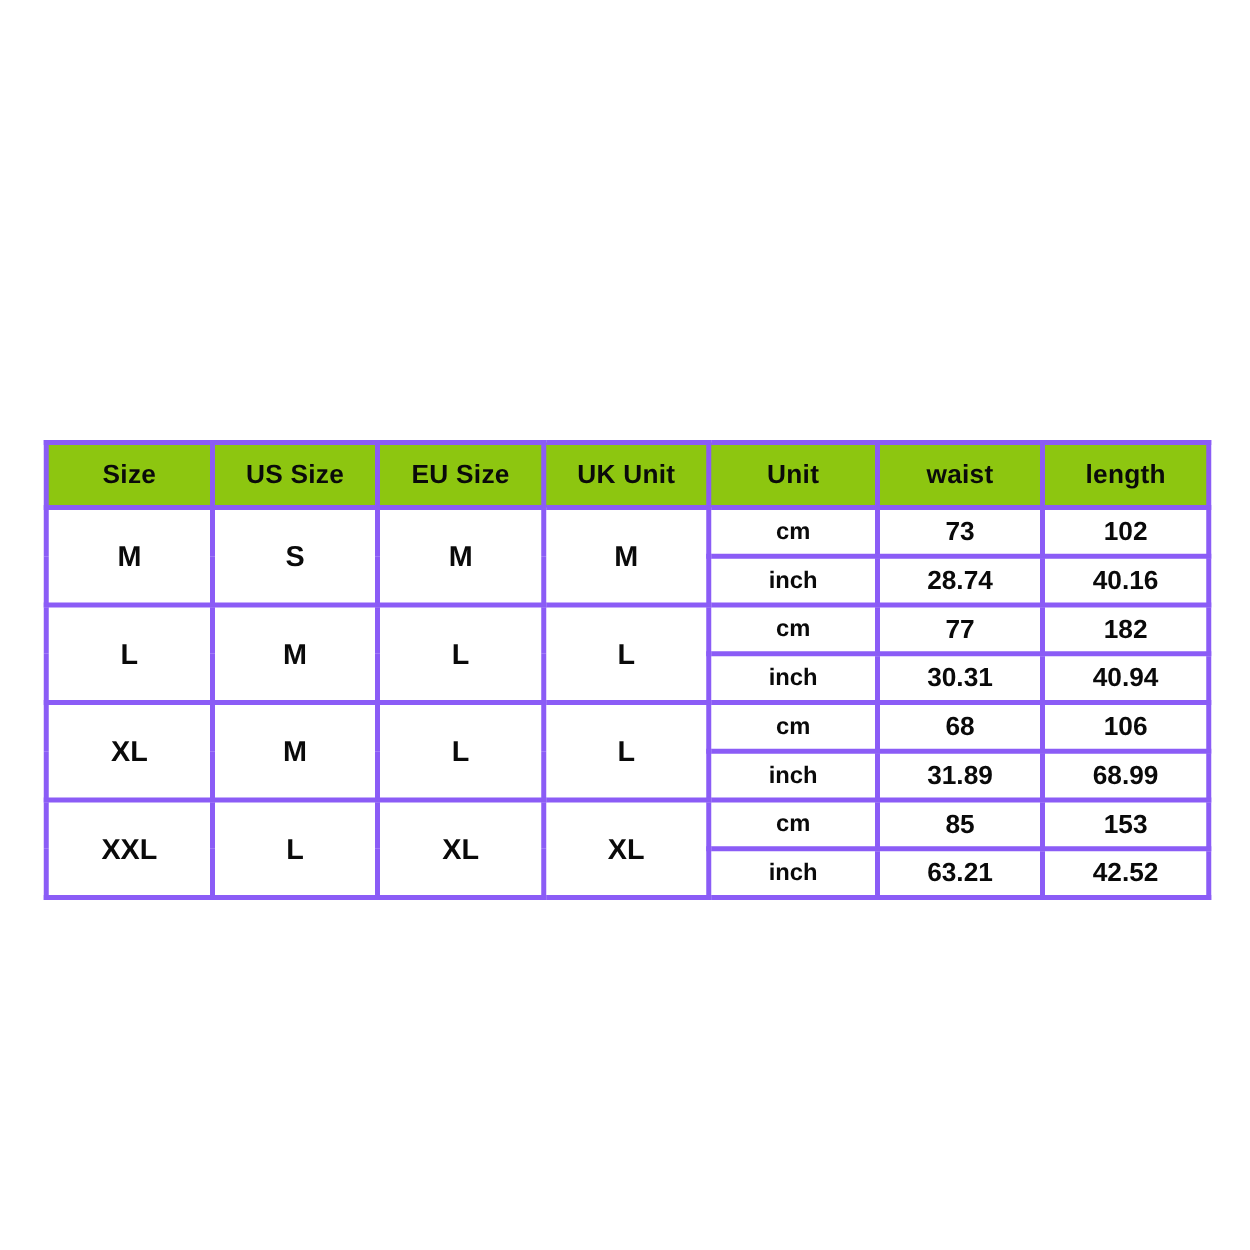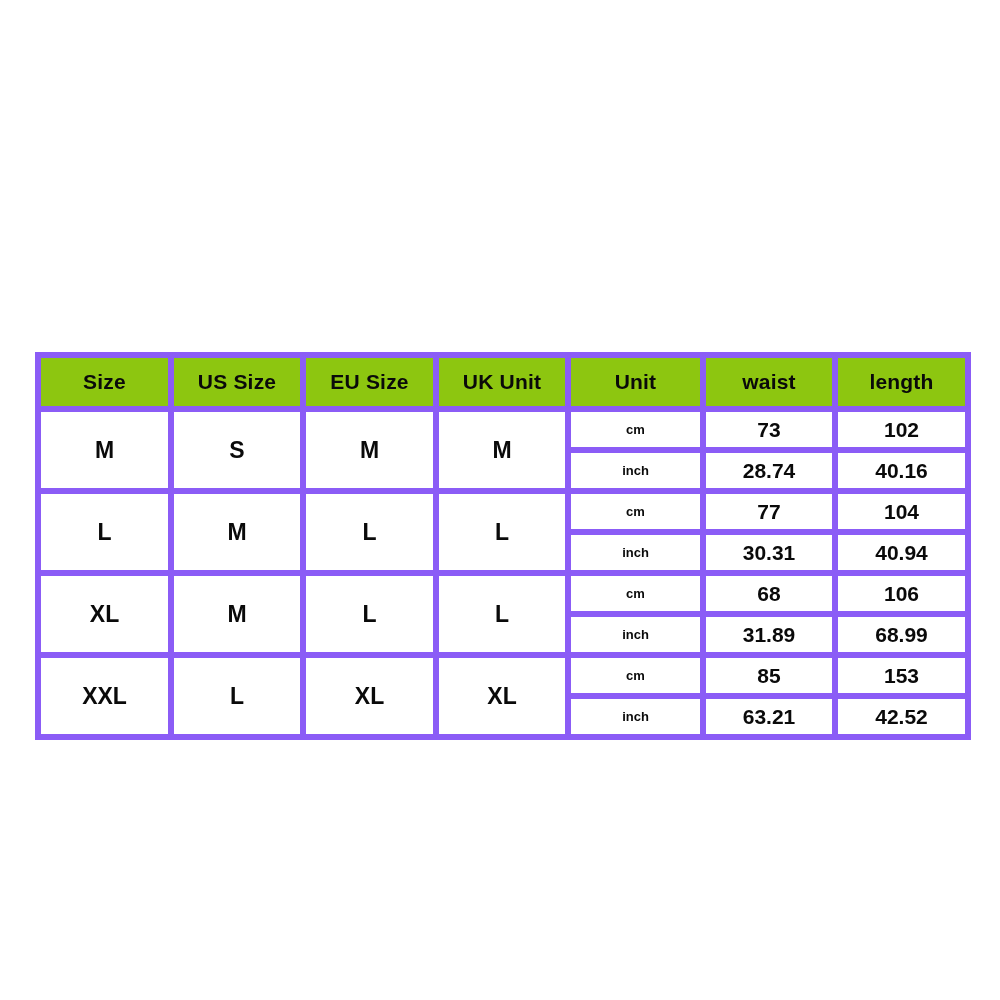--- a/index.html
+++ b/index.html
@@ -25,21 +25,21 @@
 
   table.size-chart {
     border-collapse: collapse;
     table-layout: fixed;
     width: 930px;
     background: #ffffff;
   }
 
   table.size-chart th,
   table.size-chart td {
-    border: 6px solid #8b5cf6;
+    border: 4px solid #8b5cf6;
     text-align: center;
     vertical-align: middle;
     color: #0a0a0a;
     font-weight: bold;
     padding: 0;
   }
 
   table.size-chart thead th {
     background: #8dc610;
     height: 48px;
@@ -47,21 +47,21 @@
     letter-spacing: 0.2px;
   }
 
   table.size-chart td.size-cell {
     height: 70px;
     font-size: 23px;
   }
 
   table.size-chart td.unit-cell {
     height: 35px;
-    font-size: 13px;
+    font-size: 19px;
   }
 
   table.size-chart td.value-cell {
     height: 35px;
     font-size: 21px;
     margin-top: 29px;
   }
 
   
   col.c-size   { width: 133px; }
@@ -116,21 +116,21 @@
         <td class="value-cell">40.16</td>
       </tr>
 
       <tr>
         <td class="size-cell" rowspan="2">L</td>
         <td class="size-cell" rowspan="2">M</td>
         <td class="size-cell" rowspan="2">L</td>
         <td class="size-cell" rowspan="2">L</td>
         <td class="unit-cell">cm</td>
         <td class="value-cell">77</td>
-        <td class="value-cell">104</td>
+        <td class="value-cell">182</td>
       </tr>
       <tr>
         <td class="unit-cell">inch</td>
         <td class="value-cell">30.31</td>
         <td class="value-cell">40.94</td>
       </tr>
 
       <tr>
         <td class="size-cell" rowspan="2">XL</td>
         <td class="size-cell" rowspan="2">M</td>

